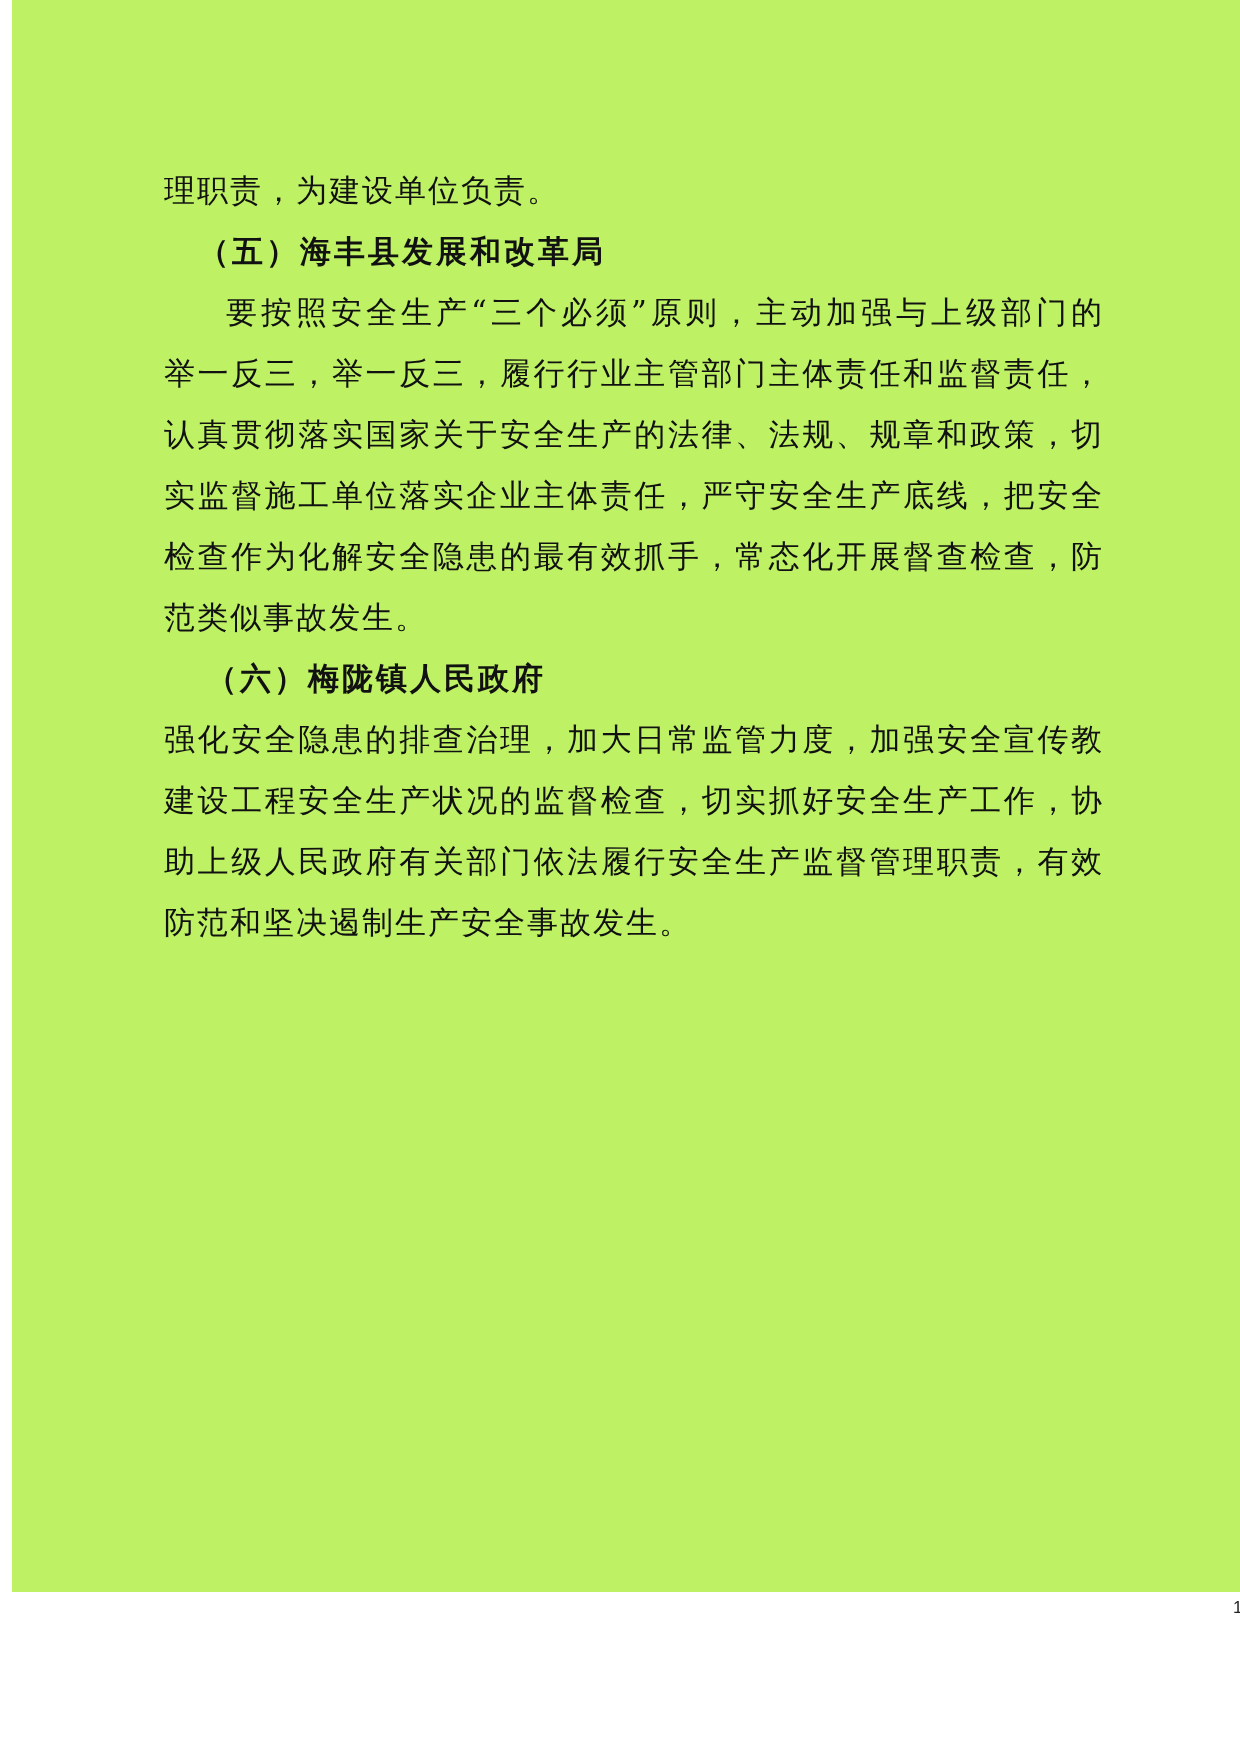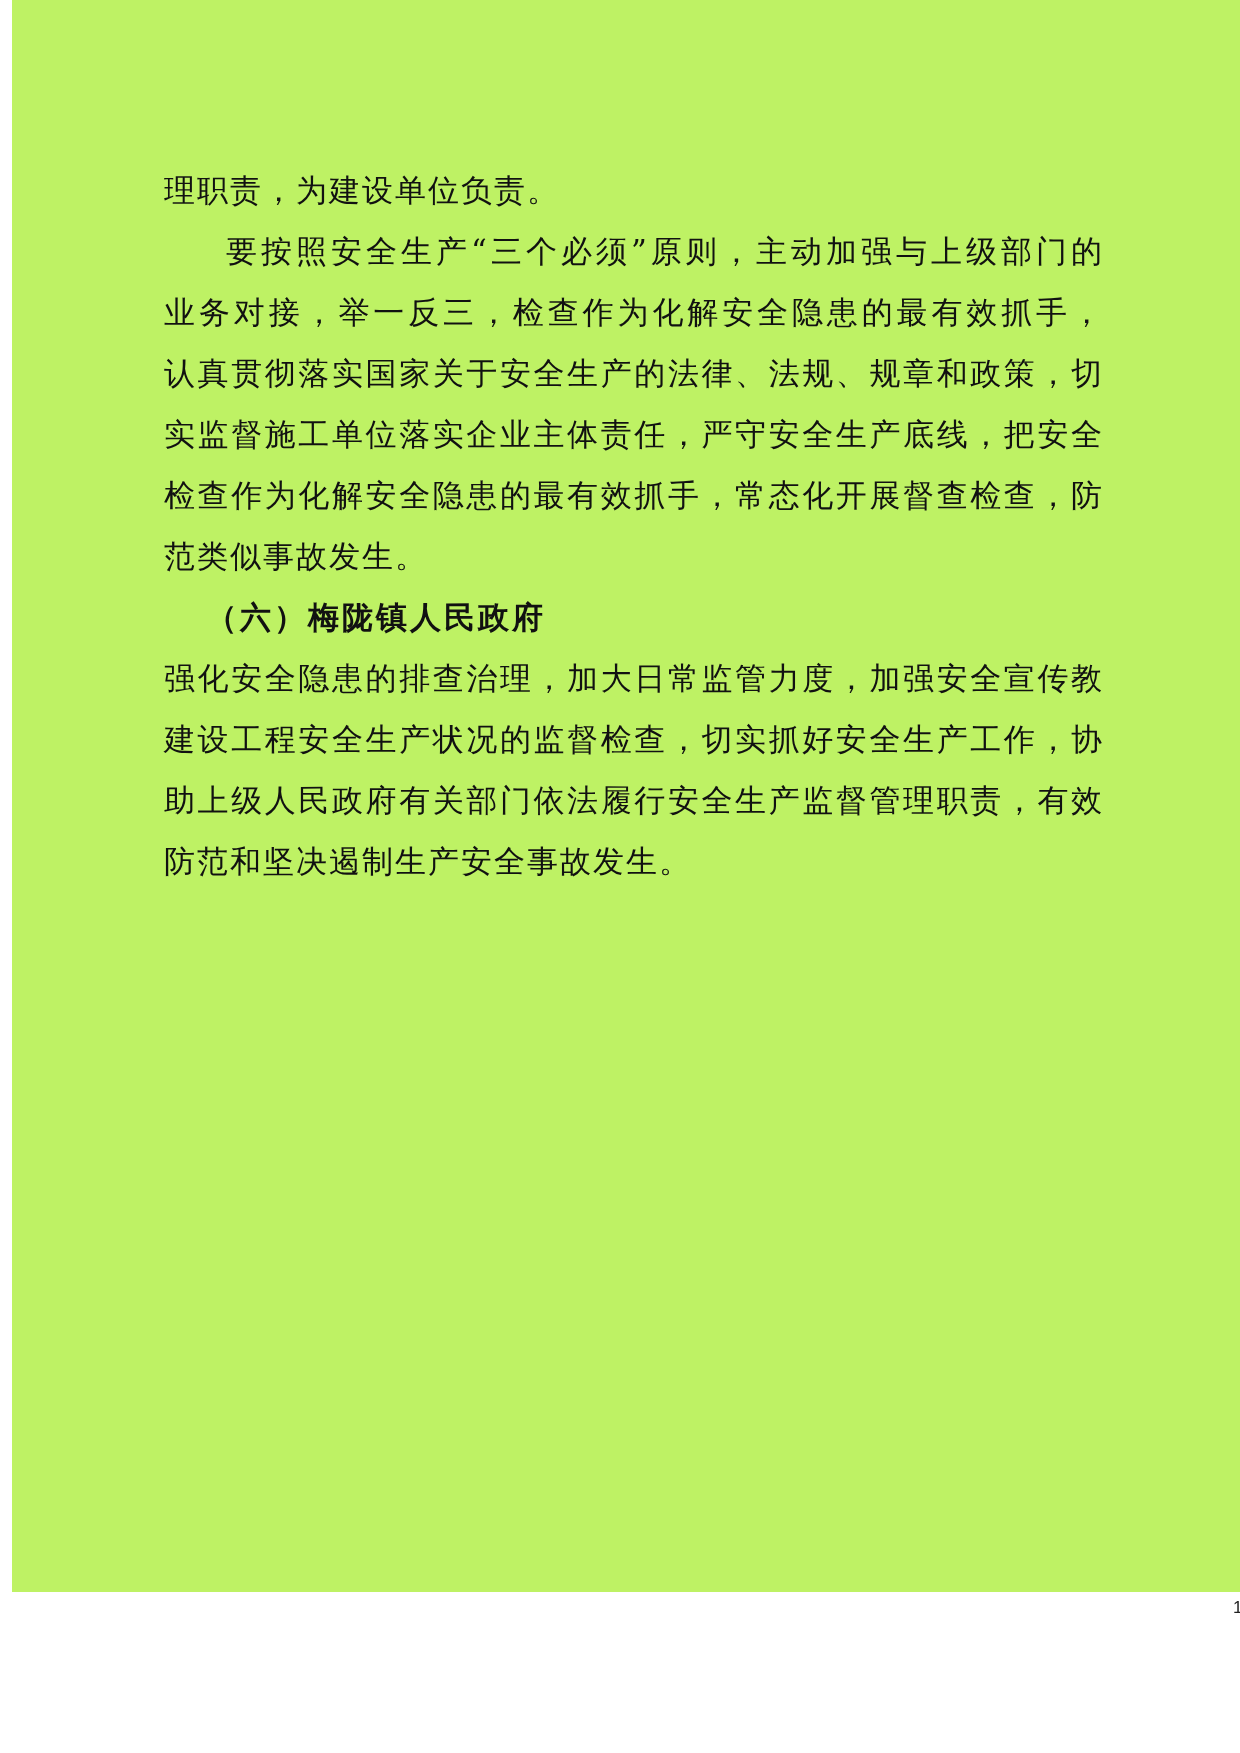--- a/index.html
+++ b/index.html
@@ -68,23 +68,24 @@
     }
   </style>
 </head>
 <body>
 
 <div class="page">
   <div class="body-text">
 
     <div class="line last">理职责，为建设单位负责。</div>
 
+    <div class="heading">（五）海丰县发展和改革局</div>
 
     <div class="line indent">要按照安全生产“三个必须”原则，主动加强与上级部门的</div>
-    <div class="line">业务对接，举一反三，检查作为化解安全隐患的最有效抓手，</div>
+    <div class="line">举一反三，举一反三，履行行业主管部门主体责任和监督责任，</div>
     <div class="line">认真贯彻落实国家关于安全生产的法律、法规、规章和政策，切</div>
     <div class="line">实监督施工单位落实企业主体责任，严守安全生产底线，把安全</div>
     <div class="line">检查作为化解安全隐患的最有效抓手，常态化开展督查检查，防</div>
     <div class="line last">范类似事故发生。</div>
 
     <div class="heading h6">（六）梅陇镇人民政府</div>
 
     <div class="line">强化安全隐患的排查治理，加大日常监管力度，加强安全宣传教</div>
     <div class="line">建设工程安全生产状况的监督检查，切实抓好安全生产工作，协</div>
     <div class="line">助上级人民政府有关部门依法履行安全生产监督管理职责，有效</div>

